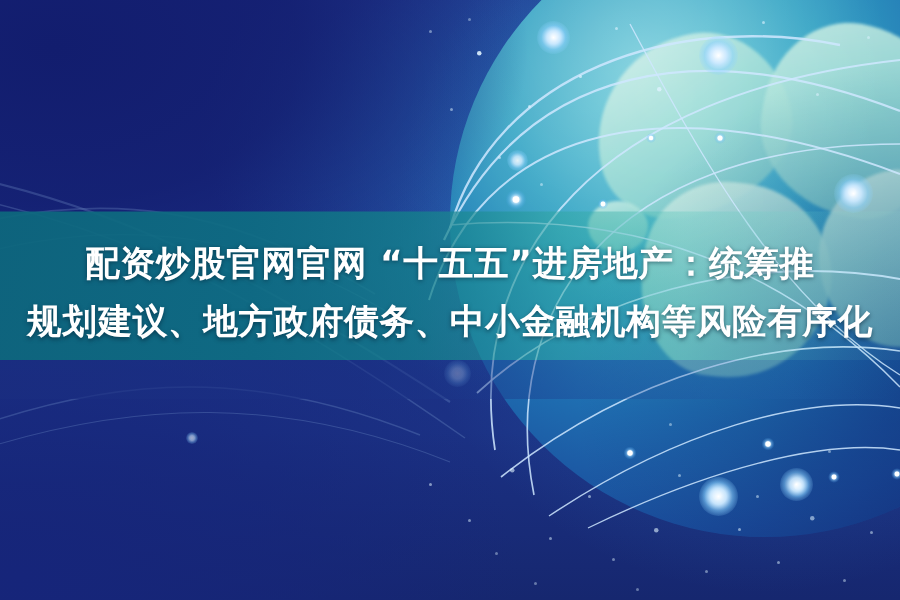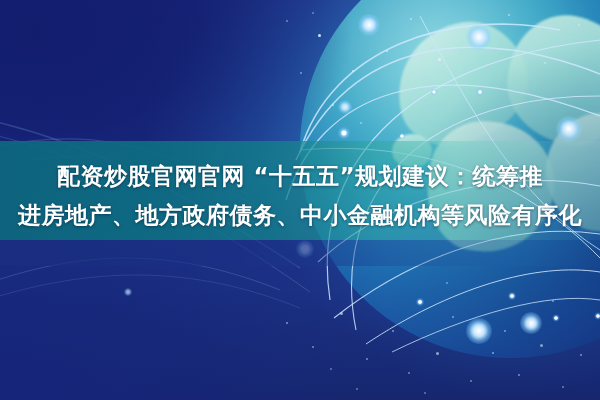--- a/index.html
+++ b/index.html
@@ -311,16 +311,16 @@
     <div class="spark" style="left:556px;top:116px;width:26px;height:26px;opacity:.9"></div>
     <div class="spark" style="left:466px;top:318px;width:26px;height:26px;opacity:.95"></div>
     <div class="spark" style="left:520px;top:312px;width:22px;height:22px;opacity:.9"></div>
     <div class="spark" style="left:296px;top:240px;width:18px;height:18px;opacity:.55"></div>
     <div class="spark" style="left:124px;top:288px;width:8px;height:8px;opacity:.6"></div>
   </div>
 
   <div class="band band-a"></div>
   <div class="band band-b"></div>
 
-  <div class="caption line1">配资炒股官网官网 “十五五”规划建议：统筹推</div>
-  <div class="caption line2">进房地产、地方政府债务、中小金融机构等风险有序化</div>
+  <div class="caption line1">配资炒股官网官网 “十五五”进房地产：统筹推</div>
+  <div class="caption line2">规划建议、地方政府债务、中小金融机构等风险有序化</div>
 
 </div>
 
 </body></html>

